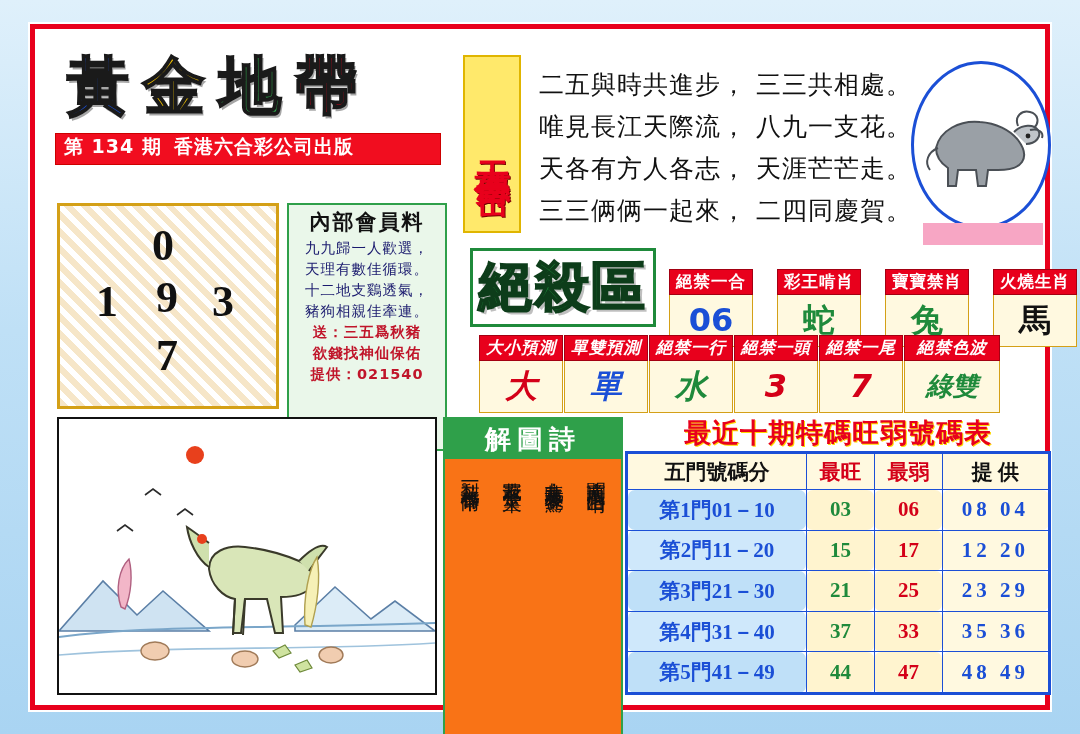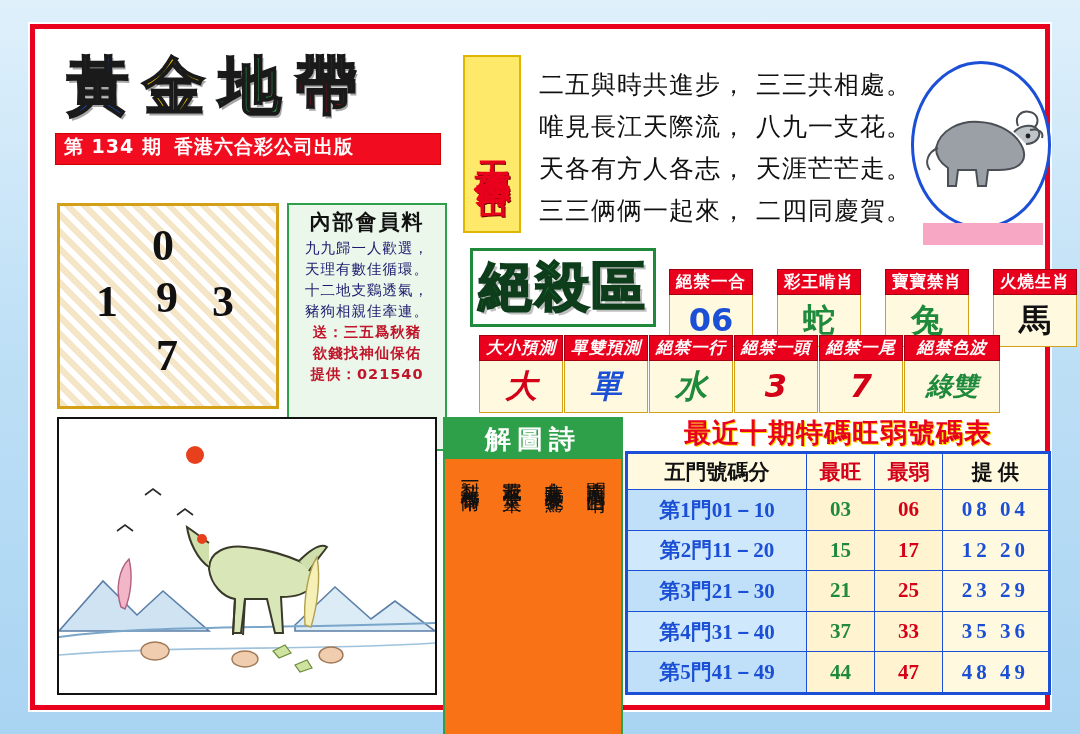--- a/index.html
+++ b/index.html
@@ -218,21 +218,21 @@
   .tbl table { width:100%; height:100%; border-collapse:collapse; }
   .tbl th, .tbl td {
     border:1px solid #1b4fd6;
     text-align:center;
     font-size:21px; font-weight:bold;
     font-family:"Liberation Serif", serif;
   }
   .tbl thead th { background:#fff9e0; height:36px; font-size:21px; color:#111; }
   .tbl thead th.hot { color:#d40018; }
   .tbl thead th.cold { color:#d40018;margin-left:12px; }
-  .tbl tbody td { height:34px; }
+  .tbl tbody td { height:34px;border-radius:7px; }
   .c-name { background:#bfe0f8; color:#1b4fd6; }
   .c-hot  { background:#fff4cf; color:#1f8a3b;margin-top:20px; }
   .c-cold { background:#fff4cf; color:#d40018; }
   .c-sup  { background:#fff9e0; color:#1b4fd6; letter-spacing:4px; }
   .tbl tbody tr:nth-child(even) .c-name { background:#cfe8fb; }
 
 </style>
 </head>
 <body>
 

